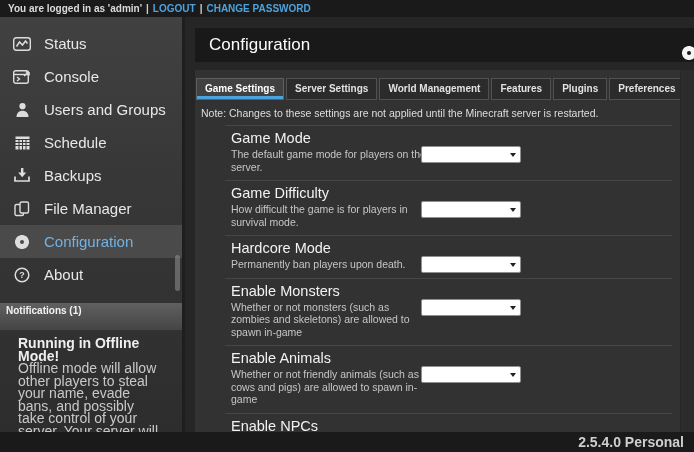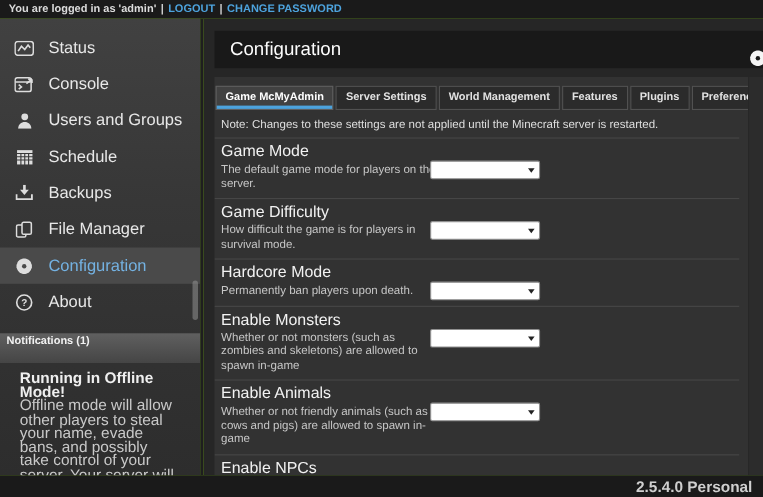--- a/index.html
+++ b/index.html
@@ -1,18 +1,18 @@
 <!DOCTYPE html>
 <html><head>
 <meta charset="utf-8">
 <style>
   * { margin:0; padding:0; box-sizing:border-box; }
   html,body { background:#111; }
   body { font-family:"Liberation Sans", sans-serif; }
-  #app { position:relative; width:694px; height:452px; overflow:hidden; background:#84cc16; }
+  #app { position:relative; width:694px; height:452px; overflow:hidden; background:#a16207; }
 
   
   .topbar { height:17px; background:#1a1a1a; display:flex; align-items:center;
             padding-left:8px; font-size:10px; font-weight:bold; color:#dcdcdc; }
   .topbar a { color:#4da3dd; text-decoration:none; }
   .topbar .sep { margin:0 4px; color:#cfcfcf; }
 
   
   .middle { display:flex; height:415px; }
 
@@ -63,21 +63,21 @@
   .tabs { display:flex; padding:8px 0 0 1px; }
   .tab { position:relative; margin-right:2px; padding:4px 8px 5px; font-size:10px; font-weight:bold;
          color:#e2e2e2; background:#2b2b2b; border:1px solid #515151; cursor:pointer; white-space:nowrap; }
   .tab.active { background:#414141; color:#fff; border-color:#5e5e5e; }
   .tab.active::after { content:""; position:absolute; left:0; right:0; bottom:0; height:3px;
                        background:#4da3dd; }
 
   .note { padding:7px 6px 6px; font-size:10.5px; color:#dedede; }
 
   .rows { margin-right:22px; }
-  .setting { position:relative; border-top:1px solid #464646; padding:4px 0 7px 6px; }
+  .setting { position:relative; border-top:1px solid #464646; padding:4px 0 7px 6px;margin-left:30px; }
   .setting .stitle { font-size:14.5px; color:#f2f2f2; margin-bottom:2px; }
   .setting .sdesc { width:200px; font-size:10.5px; line-height:12.5px; color:#c6c6c6; }
   .sel { position:absolute; left:196px; top:20px; width:100px; height:17px;
          background:#fff; border:1px solid #909090; border-radius:2px; cursor:pointer; }
   .sel .arrow { position:absolute; right:4px; top:6px; width:0; height:0;
                 border-left:3.5px solid transparent; border-right:3.5px solid transparent;
                 border-top:4.5px solid #222; }
   .sel .val { position:absolute; left:4px; top:2px; font-size:10px; color:#222; }
 
   
@@ -212,21 +212,21 @@
     <div class="main">
       <div class="main-header">
         <div class="main-title">Configuration</div>
         <span class="main-gear">
           <span class="gear"><i></i><i class="r45"></i><i class="r90"></i><i class="r135"></i><span class="hub"></span><span class="hole"></span></span>
         </span>
       </div>
 
       <div class="content">
         <div class="tabs">
-          <div class="tab active">Game McMyAdmin</div>
+          <div class="tab active">Game Settings</div>
           <div class="tab">Server Settings</div>
           <div class="tab">World Management</div>
           <div class="tab">Features</div>
           <div class="tab">Plugins</div>
           <div class="tab">Preferences</div>
           <div class="tab">Login Users</div>
         </div>
 
         <div class="note">Note: Changes to these settings are not applied until the Minecraft server is restarted.</div>
 

